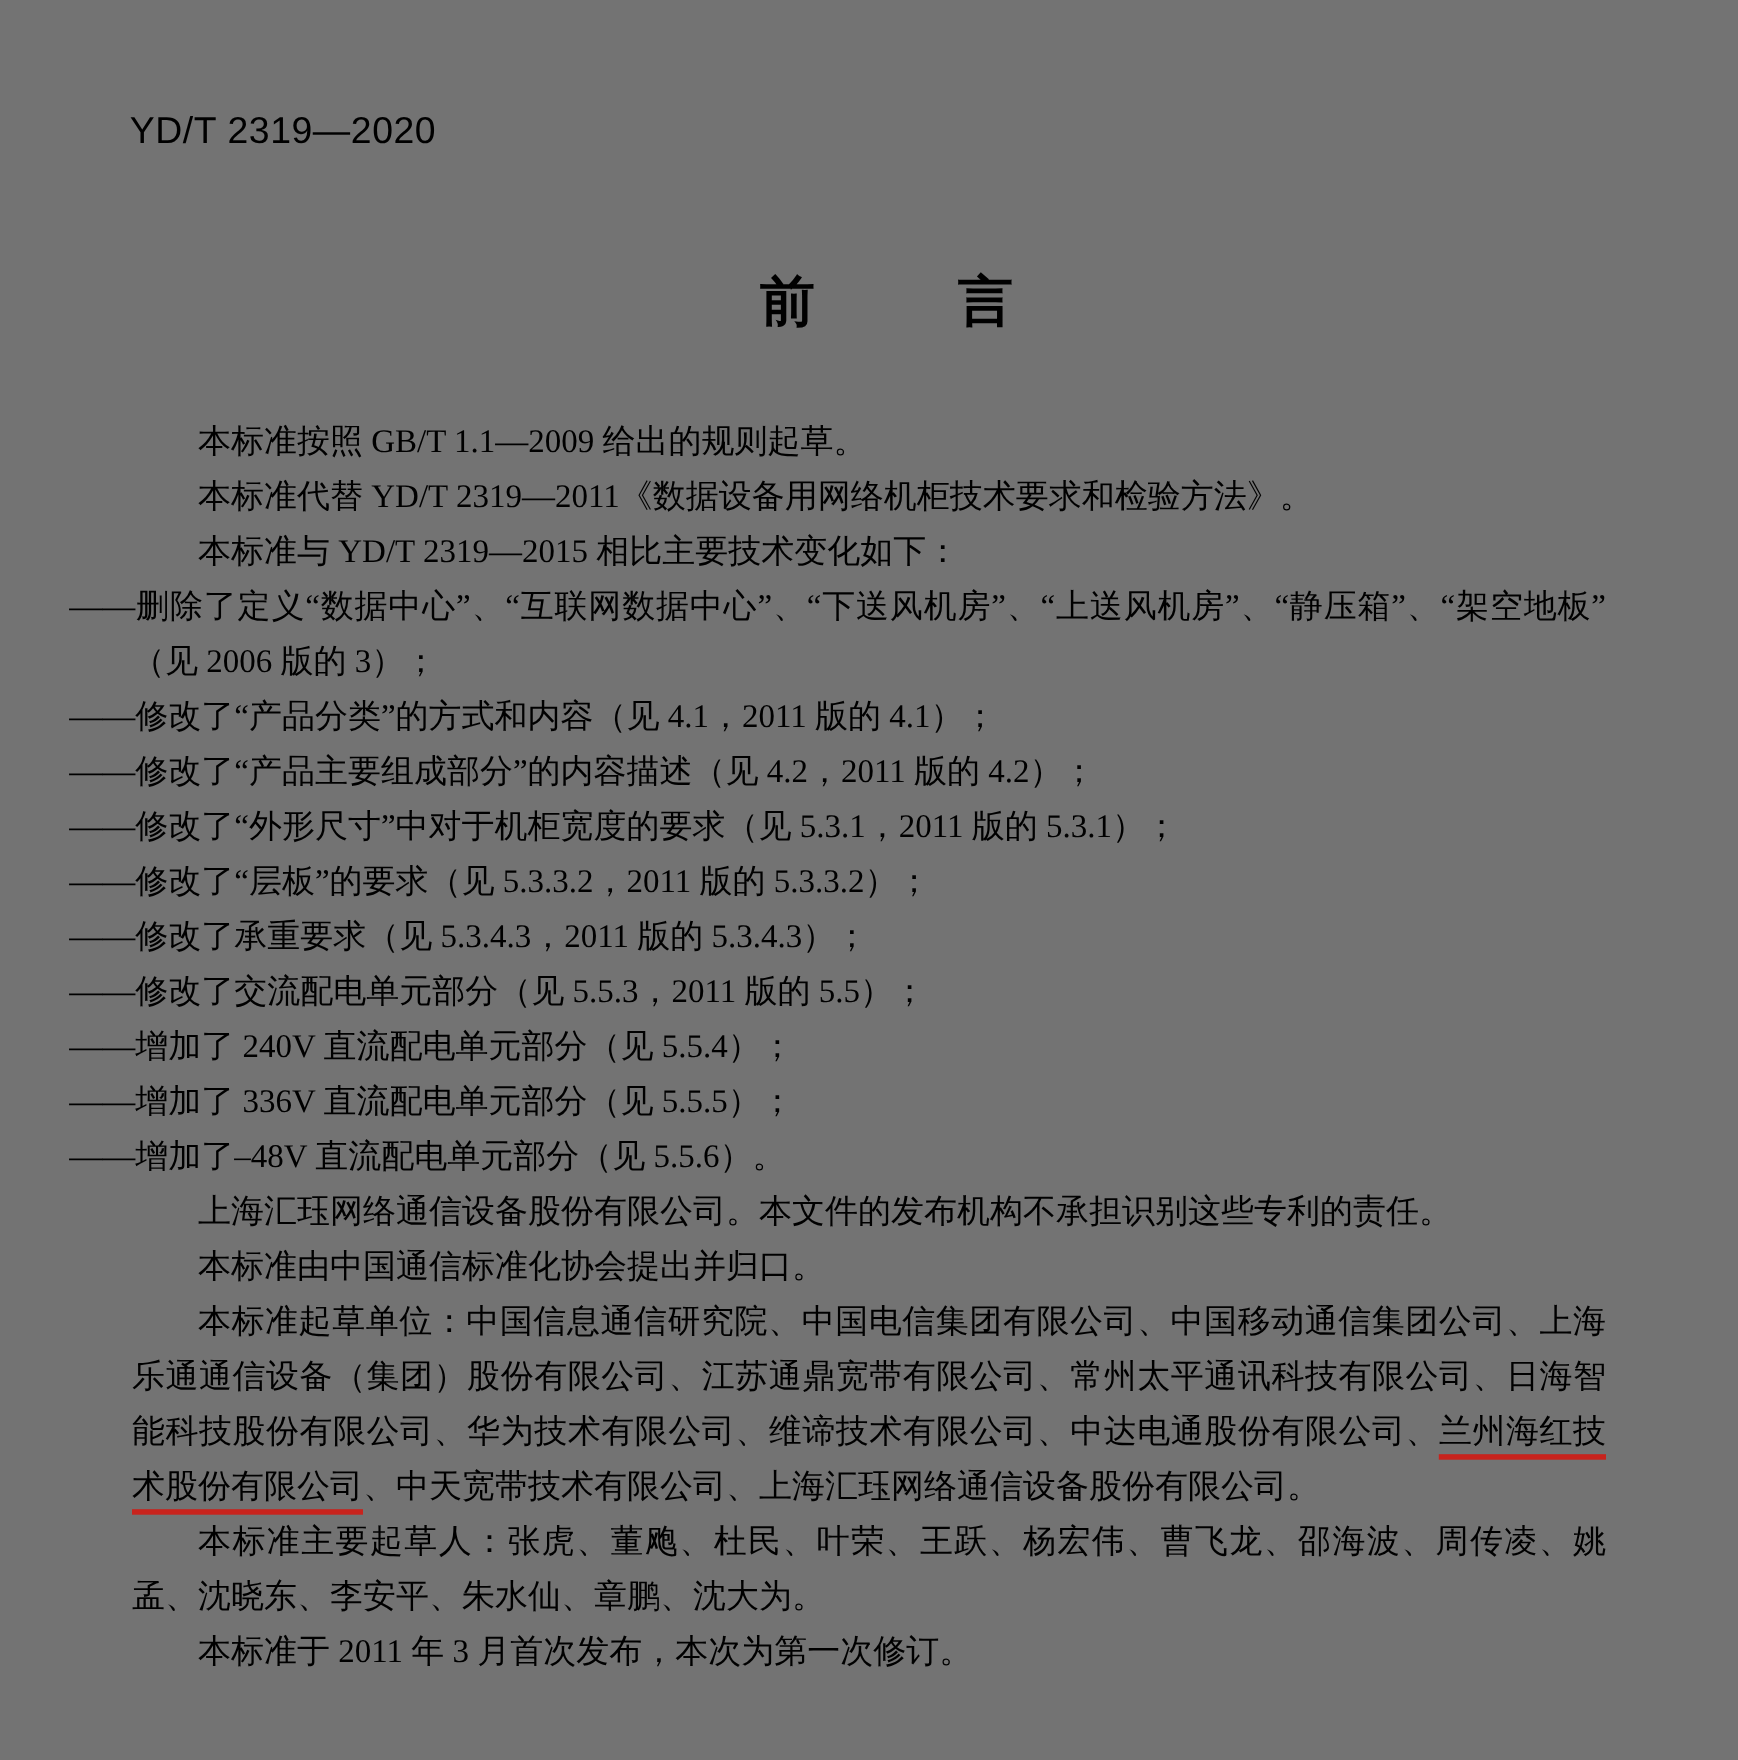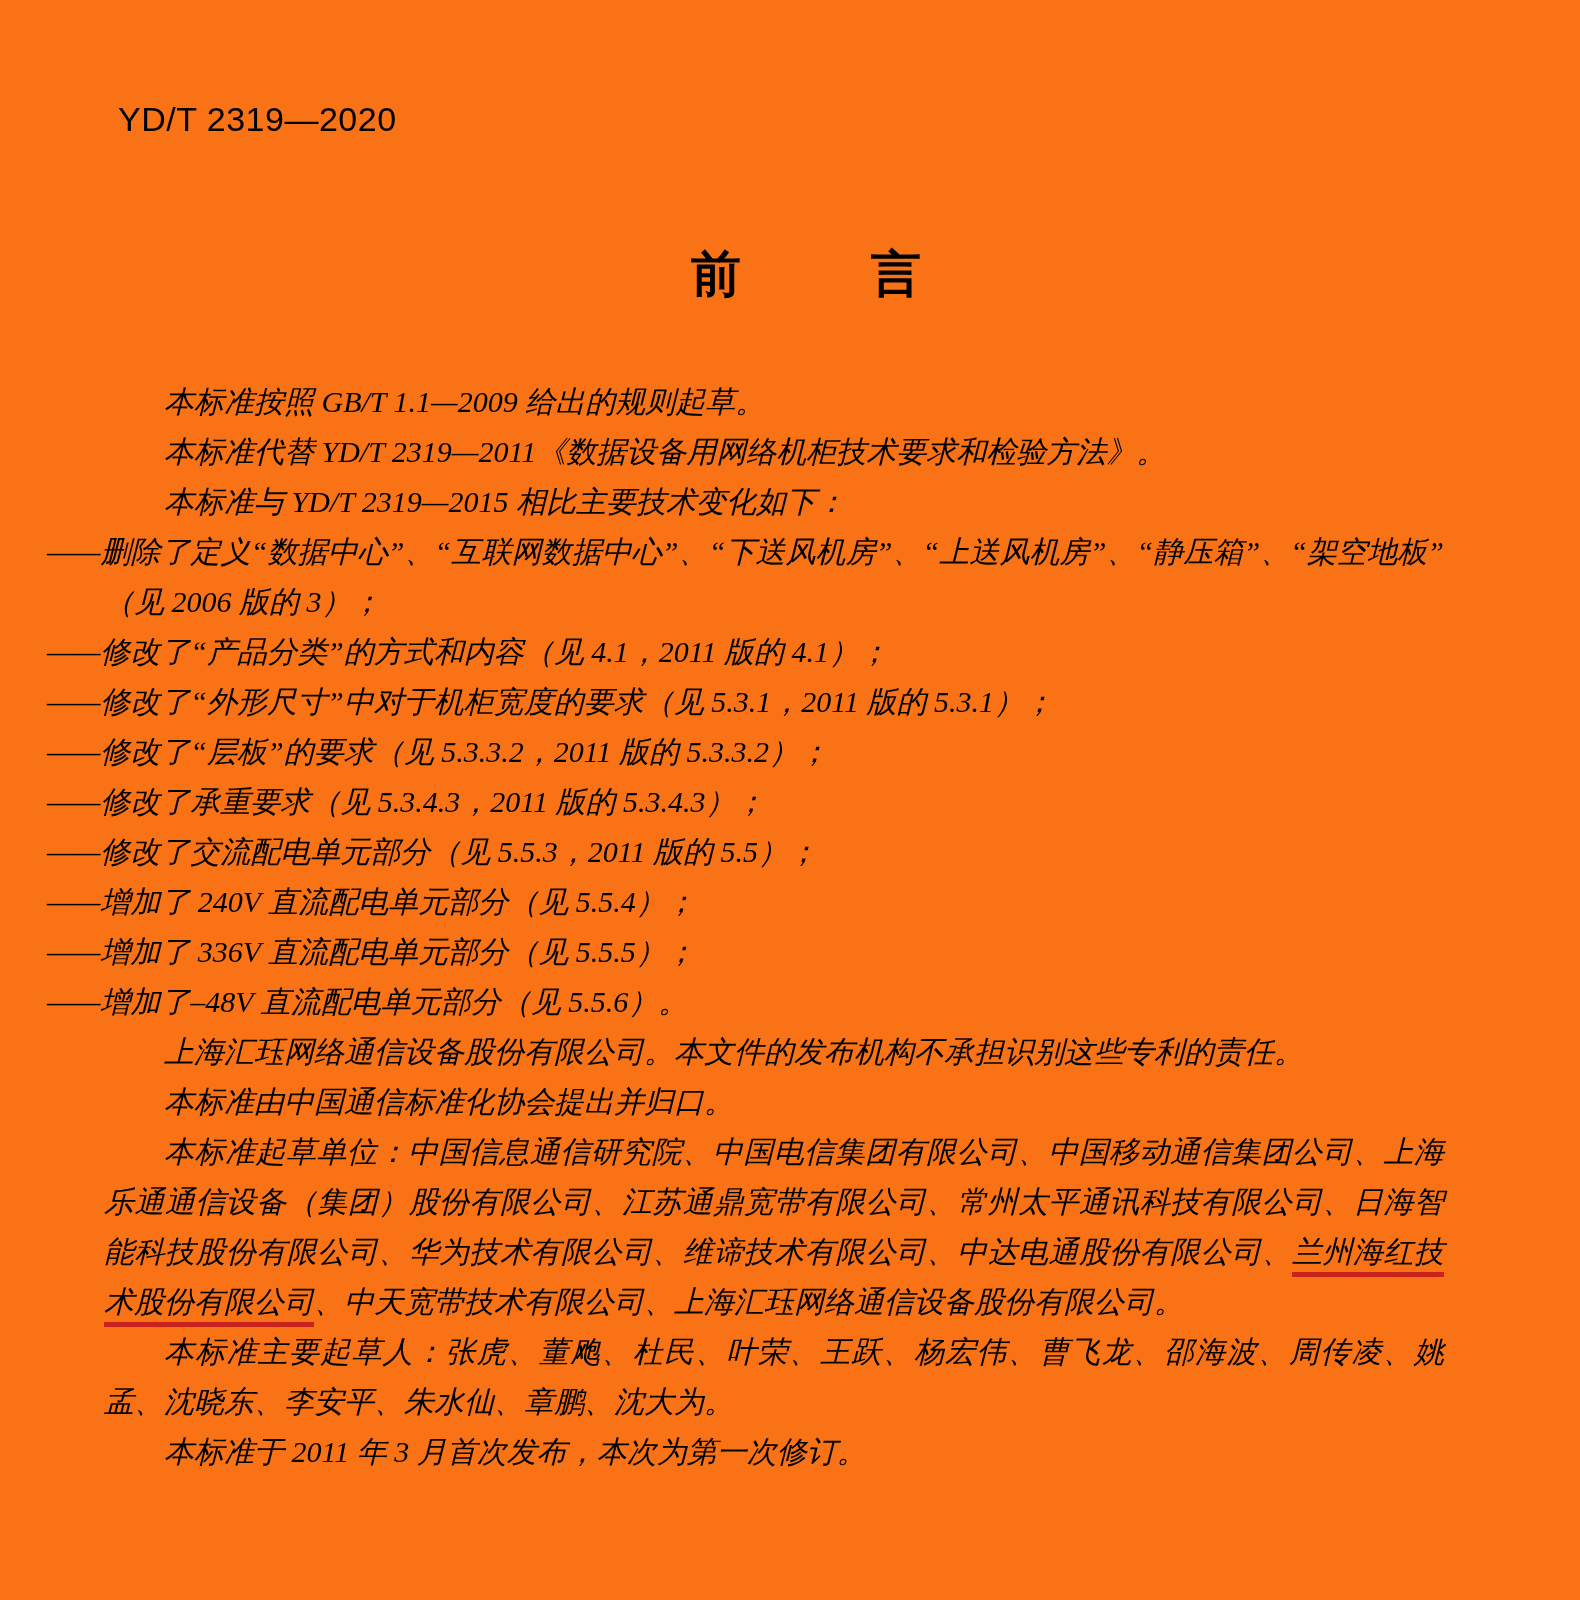--- a/index.html
+++ b/index.html
@@ -1,19 +1,19 @@
 <!DOCTYPE html>
 <html lang="zh"><head>
 <meta charset="utf-8">
 <style>
   html,body{margin:0;padding:0;background:#e8e8e8;}
   .page{
     position:relative;
     width:1580px;height:1600px;
-    background:#f97316;
+    background:#737373;
     margin:0 auto;
     overflow:hidden;
     font-family:"Liberation Serif","DejaVu Serif",serif;
     color:#000;
   }
   .doc-header{
     position:absolute;
     left:118px;top:100px;
     font-family:"Liberation Sans","DejaVu Sans",sans-serif;
     font-size:34px;
@@ -31,26 +31,25 @@
     font-size:50px;
     line-height:60px;
   }
   
   .doc-title span{
     letter-spacing:130px;
     padding-left:130px;
   }
   .doc-body{
     position:absolute;
-    left:104px;top:377px;
+    left:120px;top:377px;
     width:1340px;
     font-size:30px;
     line-height:50px;
     text-align:justify;
-    font-style:italic;
   }
   .doc-body p{
     margin:0;
     padding:0;
   }
   .para{
     text-indent:60px; 
   }
   .change-item{
     padding-left:110px;   
@@ -73,20 +72,21 @@
   <div class="doc-body">
 
     <p class="para">本标准按照 GB/T 1.1—2009 给出的规则起草。</p>
 
     <p class="para">本标准代替 YD/T 2319—2011《数据设备用网络机柜技术要求和检验方法》。</p>
 
     <p class="para">本标准与 YD/T 2319—2015 相比主要技术变化如下：</p>
 
     <p class="change-item">——删除了定义“数据中心”、“互联网数据中心”、“下送风机房”、“上送风机房”、“静压箱”、“架空地板”（见 2006 版的 3）；</p>
     <p class="change-item">——修改了“产品分类”的方式和内容（见 4.1，2011 版的 4.1）；</p>
+    <p class="change-item">——修改了“产品主要组成部分”的内容描述（见 4.2，2011 版的 4.2）；</p>
     <p class="change-item">——修改了“外形尺寸”中对于机柜宽度的要求（见 5.3.1，2011 版的 5.3.1）；</p>
     <p class="change-item">——修改了“层板”的要求（见 5.3.3.2，2011 版的 5.3.3.2）；</p>
     <p class="change-item">——修改了承重要求（见 5.3.4.3，2011 版的 5.3.4.3）；</p>
     <p class="change-item">——修改了交流配电单元部分（见 5.5.3，2011 版的 5.5）；</p>
     <p class="change-item">——增加了 240V 直流配电单元部分（见 5.5.4）；</p>
     <p class="change-item">——增加了 336V 直流配电单元部分（见 5.5.5）；</p>
     <p class="change-item">——增加了–48V 直流配电单元部分（见 5.5.6）。</p>
 
     <p class="para">上海汇珏网络通信设备股份有限公司。本文件的发布机构不承担识别这些专利的责任。</p>
 

